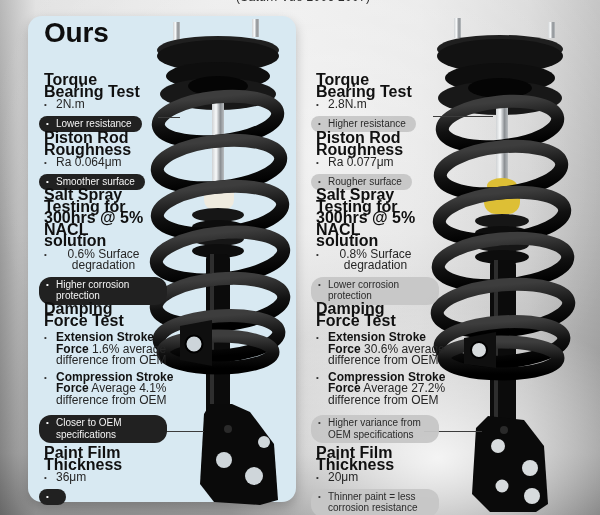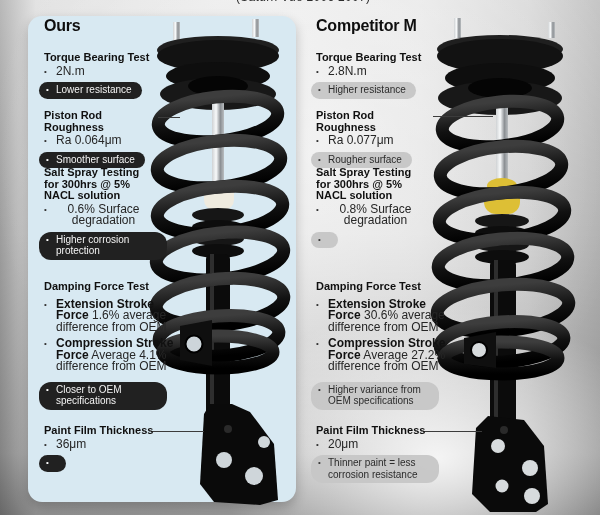--- a/index.html
+++ b/index.html
@@ -11,23 +11,23 @@
       linear-gradient(180deg, rgba(255,255,255,.28) 0%, rgba(0,0,0,0) 45%, rgba(0,0,0,.16) 88%, rgba(0,0,0,.34) 100%),
       linear-gradient(90deg, #9d9d9d 0%, #d8d8d8 6%, #e6e6e6 45%, #e0e0e0 70%, #cdcdcd 88%, #b0b0b0 100%);
   }
   .panel{position:absolute;left:28px;top:16px;width:268px;height:486px;
     background:#d8e9f2;border-radius:14px;box-shadow:0 5px 12px rgba(0,0,0,.22);}
   .top-caption{position:absolute;left:236px;top:-10px;width:160px;font-size:12px;
     color:#2c2c2c;letter-spacing:.3px;white-space:nowrap;}
   .col{position:absolute;top:0;width:136px;height:515px;}
   .col.left{left:44px;}
   .col.right{left:316px;}
-  .title{position:absolute;top:17px;left:0;font-size:16px;font-weight:700;color:#0e0e0e;letter-spacing:-.2px;white-space:nowrap;}
+  .title{position:absolute;top:17px;left:0;font-size:28px;font-weight:700;color:#0e0e0e;letter-spacing:-.2px;white-space:nowrap;}
   .sec{position:absolute;left:0;width:136px;}
-  .h{font-size:11px;font-weight:700;line-height:11.5px;color:#101010;max-width:110px;margin-bottom:2px;}
+  .h{font-size:16px;font-weight:700;line-height:11.5px;color:#101010;max-width:110px;margin-bottom:2px;margin-top:22px;}
   .row{display:flex;margin-bottom:1px;}
   .dot-col{width:12px;flex:0 0 12px;font-size:8px;line-height:11.5px;color:#333;}
   .txt-col{font-size:12px;line-height:11.5px;color:#262626;max-width:120px;}
   .txt-col .bl{font-weight:700;color:#111;}
   .w95{max-width:95px;text-align:center;}
   .sub{margin-bottom:5px;}
   .pill{display:inline-flex;align-items:flex-start;margin-left:-5px;margin-top:2px;
     border-radius:12px;padding:2px 10px 3px 7px;font-size:10px;line-height:11.5px;max-width:128px;box-sizing:border-box;}
   .pill .dot{flex:0 0 10px;width:10px;font-size:8px;line-height:11.5px;}
   .pill.dark{background:#212121;color:#f4f4f4;}
@@ -240,21 +240,20 @@
         <span class="dot-col">•</span>
         <span class="txt-col">36μm</span>
       </div>
       <div class="pill dark">
         <span class="dot">•</span>
       </div>
     </div>
   </div>
 
   <div class="col right">
-    <div class="title">Competitor M</div>
 
     <div class="sec" style="top:52px">
       <div class="h">Torque Bearing Test</div>
       <div class="row">
         <span class="dot-col">•</span>
         <span class="txt-col">2.8N.m</span>
       </div>
       <div class="pill light">
         <span class="dot">•</span>
         <span>Higher resistance</span>
@@ -274,20 +273,21 @@
     </div>
 
     <div class="sec" style="top:167px">
       <div class="h">Salt Spray Testing for 300hrs @ 5% NACL solution</div>
       <div class="row">
         <span class="dot-col">•</span>
         <span class="txt-col w95">0.8% Surface degradation</span>
       </div>
       <div class="pill light">
         <span class="dot">•</span>
+        <span>Lower corrosion protection</span>
       </div>
     </div>
 
     <div class="sec" style="top:281px">
       <div class="h" style="margin-bottom:6px">Damping Force Test</div>
       <div class="row sub">
         <span class="dot-col">•</span>
         <span class="txt-col">
           <span class="bl">Extension Stroke Force</span>
           <span>30.6% average difference from OEM</span>

